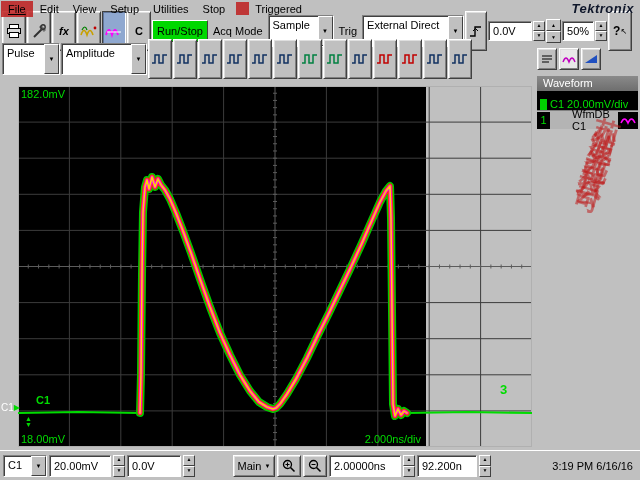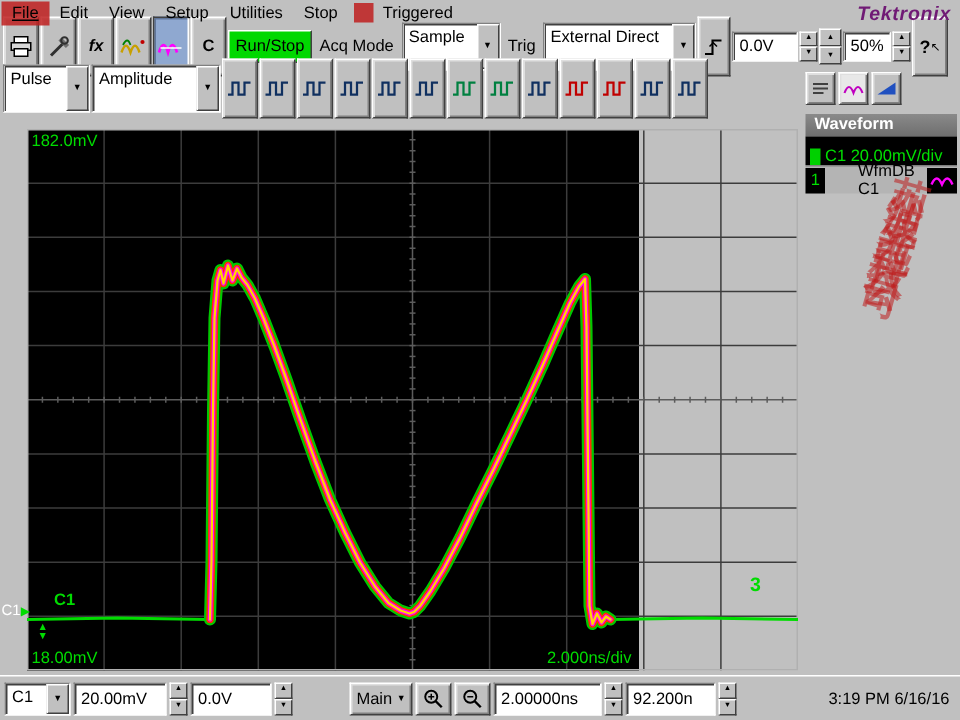--- a/index.html
+++ b/index.html
@@ -12,21 +12,21 @@
   #screen { position:absolute; inset:0; background:#c0c0c0; }
   .pressed { border-color:#404040 #ffffff #ffffff #404040; box-shadow: inset 1px 1px 0 #808080; }
 
   
   #menubar { height:17px; display:flex; align-items:center; padding-left:1px; position:relative; }
   .menu-item { padding:2px 7px 2px 7px; cursor:default; }
   .menu-file-red { background:rgba(190,30,30,0.85); color:#000;text-decoration:underline; }
   #trig-frag { width:13px; height:13px; background:rgba(190,30,30,0.85); margin-left:4px; }
   #trig-status { margin-left:6px; }
   #brand { position:absolute; right:6px; top:1px; font-weight:bold; font-style:italic;
-           font-size:13px; color:#701a75; letter-spacing:0.5px; }
+           font-size:13px; color:#0f172a; letter-spacing:0.5px; }
 
   
   .toolbar { display:flex; align-items:center; height:28px; padding:1px 2px; gap:1px; }
   .tbtn { height:40px; min-width:24px; display:flex; align-items:center; justify-content:center;
           background:#c0c0c0; border:1px solid; border-color:#ffffff #404040 #404040 #ffffff;
           box-shadow: inset 1px 1px 0 #dfdfdf, inset -1px -1px 0 #808080; padding:0 2px; cursor:pointer;
           font-family:inherit; font-size:11px; }
   .tbtn.small { height:22px; min-width:20px; }
   .pressed-blue { background:#8fa8d0; border-color:#404040 #ffffff #ffffff #404040;
                   box-shadow: inset 1px 1px 0 #60759a; }
@@ -45,21 +45,21 @@
   .spin span { flex:1; background:#c0c0c0; border:1px solid; border-color:#ffffff #404040 #404040 #ffffff;
                font-size:5px; line-height:7px; text-align:center; cursor:pointer; overflow:hidden; }
   .minicol { display:inline-flex; flex-direction:column; width:15px; height:24px; }
   .minicol button { flex:1; background:#c0c0c0; border:1px solid; border-color:#ffffff #404040 #404040 #ffffff;
                     font-size:5px; line-height:8px; text-align:center; cursor:pointer; padding:0; }
   .mbtn { width:24px; }
 
   
   #cluster { position:absolute; left:537px; top:48px; display:flex; gap:2px; }
   #wfpanel { position:absolute; left:537px; top:76px; width:101px; height:374px; background:#c0c0c0; }
-  #wfpanel-header { height:15px; background:linear-gradient(#8a8a8a,#6e6e6e); color:#fff; font-weight:bold;
+  #wfpanel-header { height:15px; background:linear-gradient(#8a8a8a,#6e6e6e); color:#fff; font-weight:normal;
                     padding:1px 15px 0 6px; }
   .wfrow1 { height:19px; background:#000; color:#00e000; display:flex; align-items:flex-end; gap:3px;
             padding-left:3px; }
   .wfswatch { width:7px; height:11px; background:#00d000; }
   .wfrow2 { height:19px; background:#b4b4b4; display:flex; align-items:center; border-top:1px solid #808080; }
   .wfrow2 .idx { width:13px; height:17px; background:#000; color:#00e000; text-align:center; padding-top:2px; }
   .wfrow2 .txt { flex:1; padding-left:2px; color:#000;margin-left:20px; }
   .wfrow2 .chip { width:20px; height:17px; background:#000; display:flex; align-items:center; justify-content:center; }
 
   

